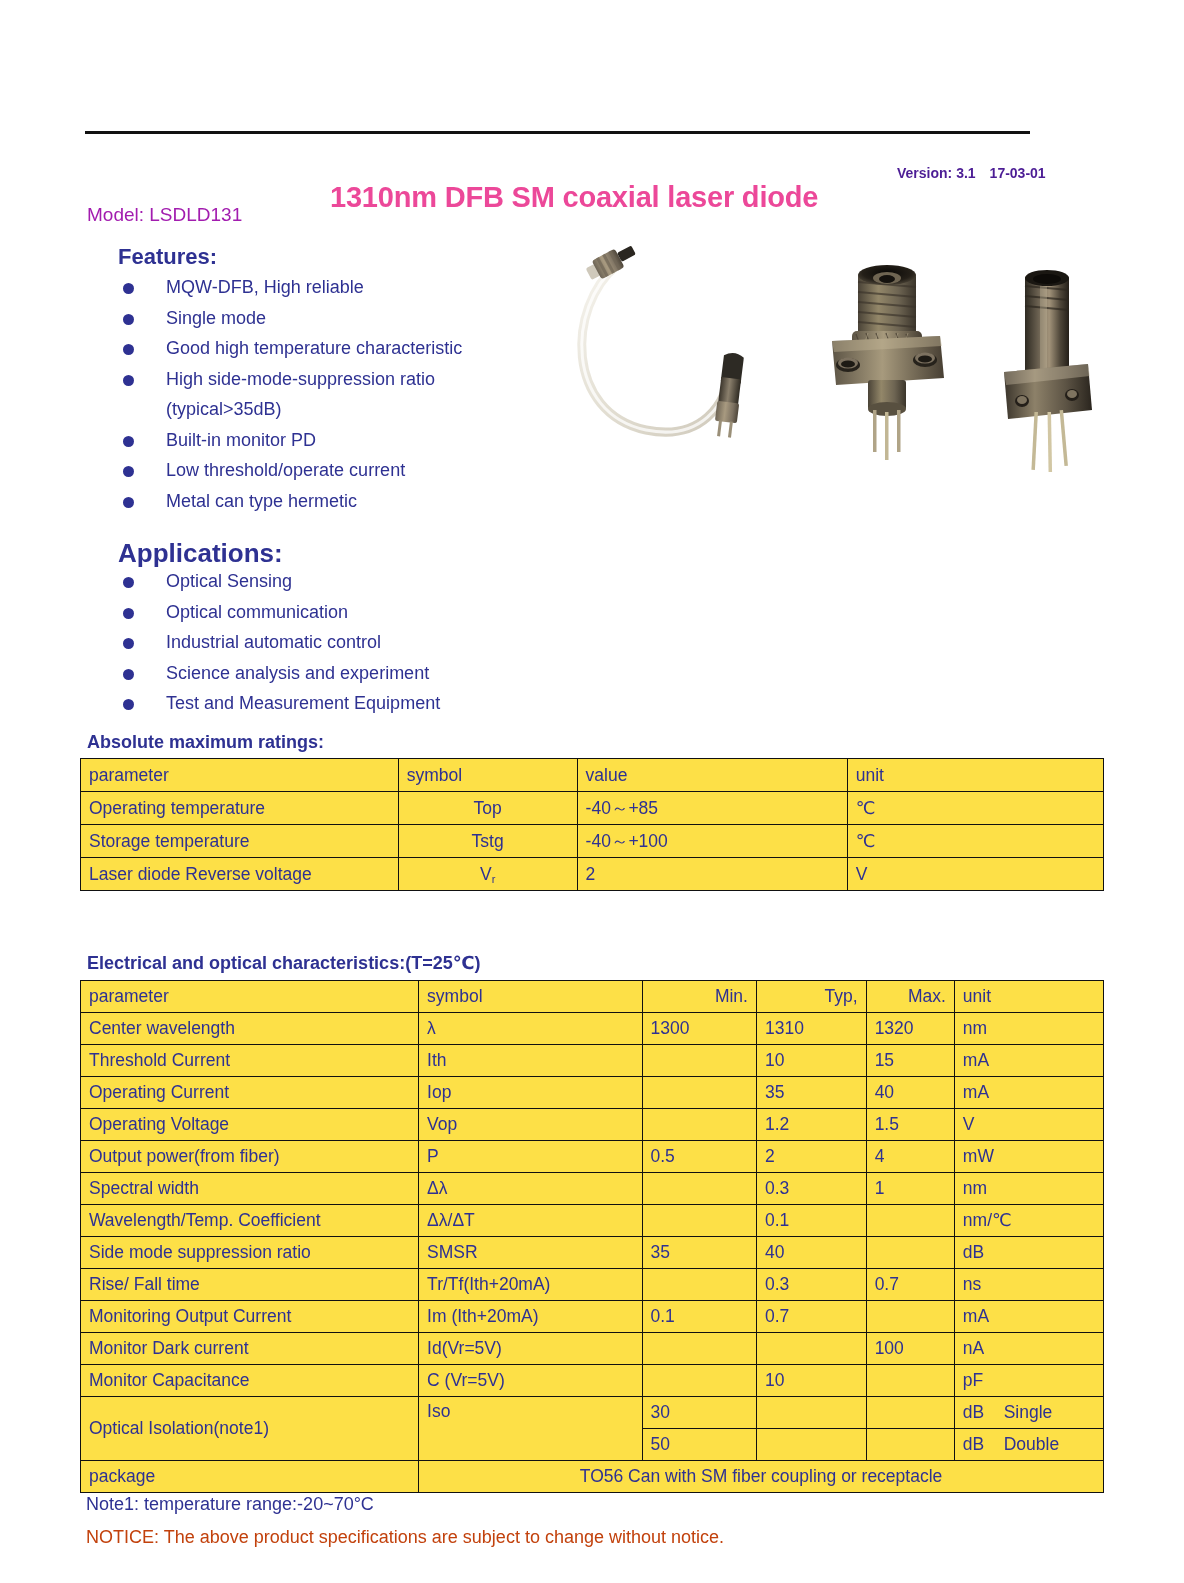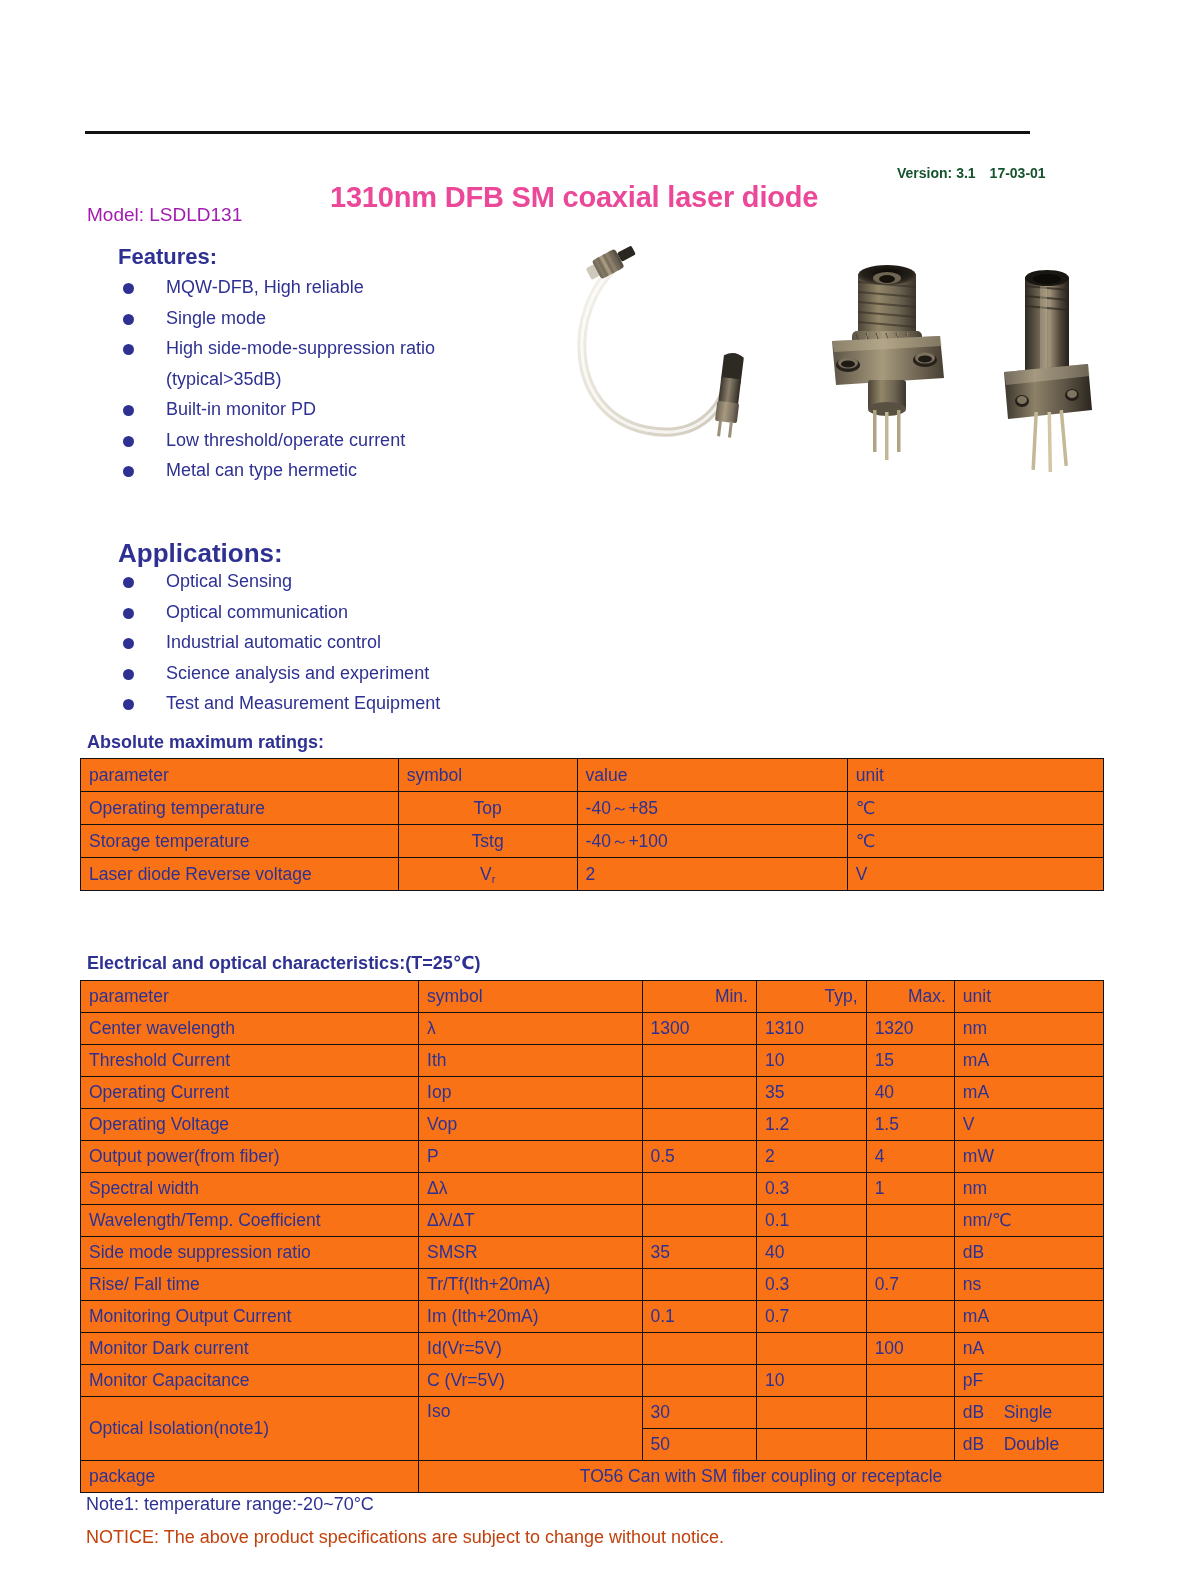--- a/index.html
+++ b/index.html
@@ -18,21 +18,21 @@
   }
 
   
   .doc-title{
     position:absolute;left:330px;top:153px;
     font-size:29px;font-weight:bold;letter-spacing:-0.2px;
     color:#ec4899;white-space:nowrap;margin-top:28px;
   }
   .version-block{
     position:absolute;left:897px;top:165px;
-    font-size:14px;font-weight:bold;color:#14532d;white-space:nowrap;
+    font-size:14px;font-weight:bold;color:#4c1d95;white-space:nowrap;
   }
   .version-block .vdate{margin-left:14px;}
 
   .model{
     position:absolute;left:87px;top:204px;
     font-size:19px;font-weight:normal;color:#a21caf;white-space:nowrap;
   }
 
   
   .sec-h{
@@ -59,21 +59,21 @@
   
   .photos{position:absolute;left:560px;top:238px;width:560px;height:246px;}
   .photo{position:absolute;}
   #photo-pigtail{left:0px;top:0px;width:230px;height:230px;}
   #photo-receptacle{left:252px;top:10px;width:150px;height:225px;}
   #photo-to-can{left:432px;top:22px;width:110px;height:215px;}
 
   
   table.spec{
     position:absolute;border-collapse:collapse;
-    font-size:17.5px;color:#2e3192;background:#f97316;
+    font-size:17.5px;color:#2e3192;background:#fde047;
   }
   table.spec td,table.spec th{
     border:1.4px solid #111111;
     font-weight:normal;text-align:left;
     padding:2px 8px;vertical-align:middle;
     color:#2e3192;
   }
   table.spec td.ctr{text-align:center;}
 
   #amr-table{left:80px;top:758px;width:1024px;}
@@ -120,20 +120,21 @@
   <div class="version-block">
     <span>Version: 3.1</span><span class="vdate">17-03-01</span>
   </div>
 
   <div class="model">Model: LSDLD131</div>
 
   <div class="sec-h" id="features-heading">Features:</div>
   <ul class="bullets" id="features-list">
     <li><span class="dot"></span><span>MQW-DFB, High reliable</span></li>
     <li><span class="dot"></span><span>Single mode</span></li>
+    <li><span class="dot"></span><span>Good high temperature characteristic</span></li>
     <li><span class="dot"></span><span>High side-mode-suppression ratio (typical&gt;35dB)</span></li>
     <li><span class="dot"></span><span>Built-in monitor PD</span></li>
     <li><span class="dot"></span><span>Low threshold/operate current</span></li>
     <li><span class="dot"></span><span>Metal can type hermetic</span></li>
   </ul>
 
   <div class="sec-h" id="applications-heading">Applications:</div>
   <ul class="bullets" id="applications-list">
     <li><span class="dot"></span><span>Optical Sensing</span></li>
     <li><span class="dot"></span><span>Optical communication</span></li>

